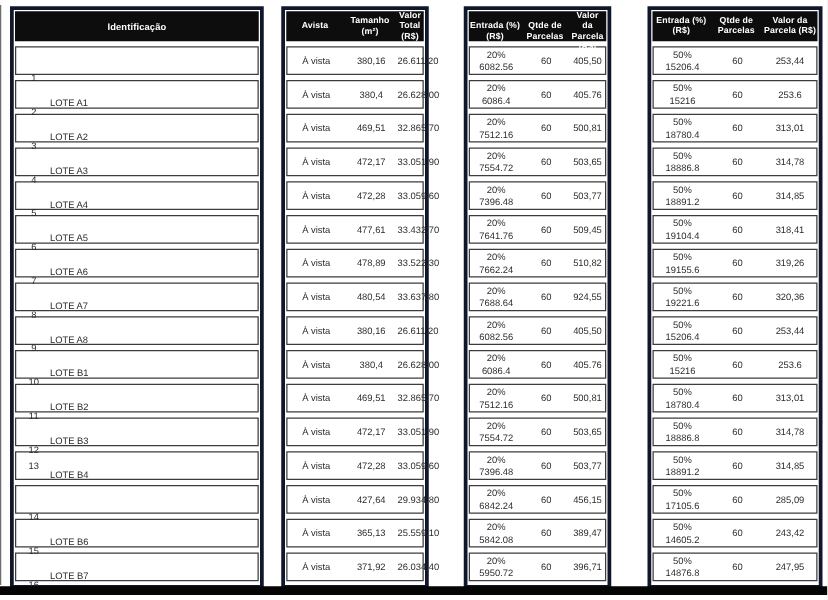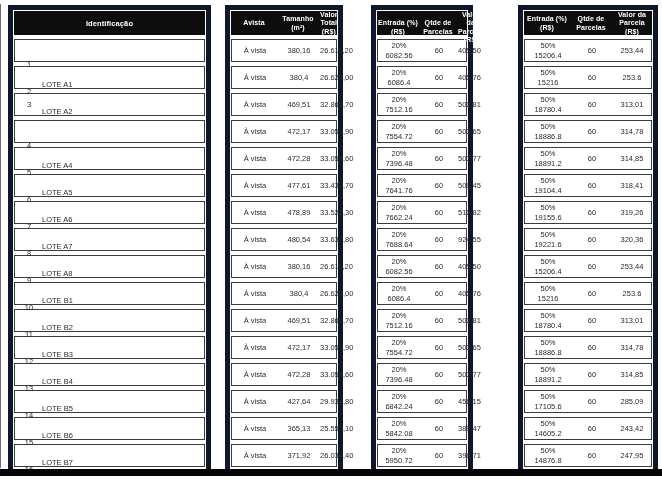--- a/index.html
+++ b/index.html
@@ -1,24 +1,24 @@
 <!DOCTYPE html>
 <html><head>
 <meta charset="utf-8">
 <style>
   html,body { margin:0; padding:0; background:#e8e8e8; }
   .screen {
     position:relative; width:662px; height:480px; background:#ffffff;
     font-family:"Liberation Sans", sans-serif; overflow:hidden;
   }
   .left-line { position:absolute; left:0; top:4px; width:1px; height:464px; background:#6f6f6f; }
-  .tbl { position:absolute; top:5px; box-sizing:border-box; border:5px solid #0f172a; padding:1px 1px 3px 1px; background:#fff; }
+  .tbl { position:absolute; top:5px; box-sizing:border-box; border:3px solid #0f172a; padding:1px 1px 3px 1px; background:#fff; }
   #t-id   { left:8px;   width:203px; }
   #t-cash { left:225px; width:118px; }
-  #t-p20  { left:371px; width:102px; }
+  #t-p20  { left:371px; width:118px; }
   #t-p50  { left:518px; width:140px; }
 
   .hdr {
     background:#0d0d0d; color:#ffffff; font-weight:bold; font-size:7px; line-height:1.2;
     height:24px; display:grid; align-items:center; text-align:center; letter-spacing:0.1px;
   }
   .hdr.single { display:flex; align-items:center; justify-content:center; font-size:7.5px; }
   .hdr span { display:block; padding:0 1px; }
 
   .row {
@@ -57,20 +57,21 @@
     <span class="label">LOTE A1</span>
   </div>
 
   <div class="row cols-id">
     <span class="num">2</span>
     <span class="label">LOTE A2</span>
   </div>
 
   <div class="row cols-id">
     <span class="num">3</span>
+    <span class="label">LOTE A3</span>
   </div>
 
   <div class="row cols-id">
     <span class="num">4</span>
     <span class="label">LOTE A4</span>
   </div>
 
   <div class="row cols-id">
     <span class="num">5</span>
     <span class="label">LOTE A5</span>
@@ -106,21 +107,20 @@
     <span class="label">LOTE B3</span>
   </div>
 
   <div class="row cols-id">
     <span class="num">12</span>
     <span class="label">LOTE B4</span>
   </div>
 
   <div class="row cols-id">
     <span class="num">13</span>
-    <span class="label">LOTE B5</span>
   </div>
 
   <div class="row cols-id">
     <span class="num">14</span>
     <span class="label">LOTE B6</span>
   </div>
 
   <div class="row cols-id">
     <span class="num">15</span>
     <span class="label">LOTE B7</span>

